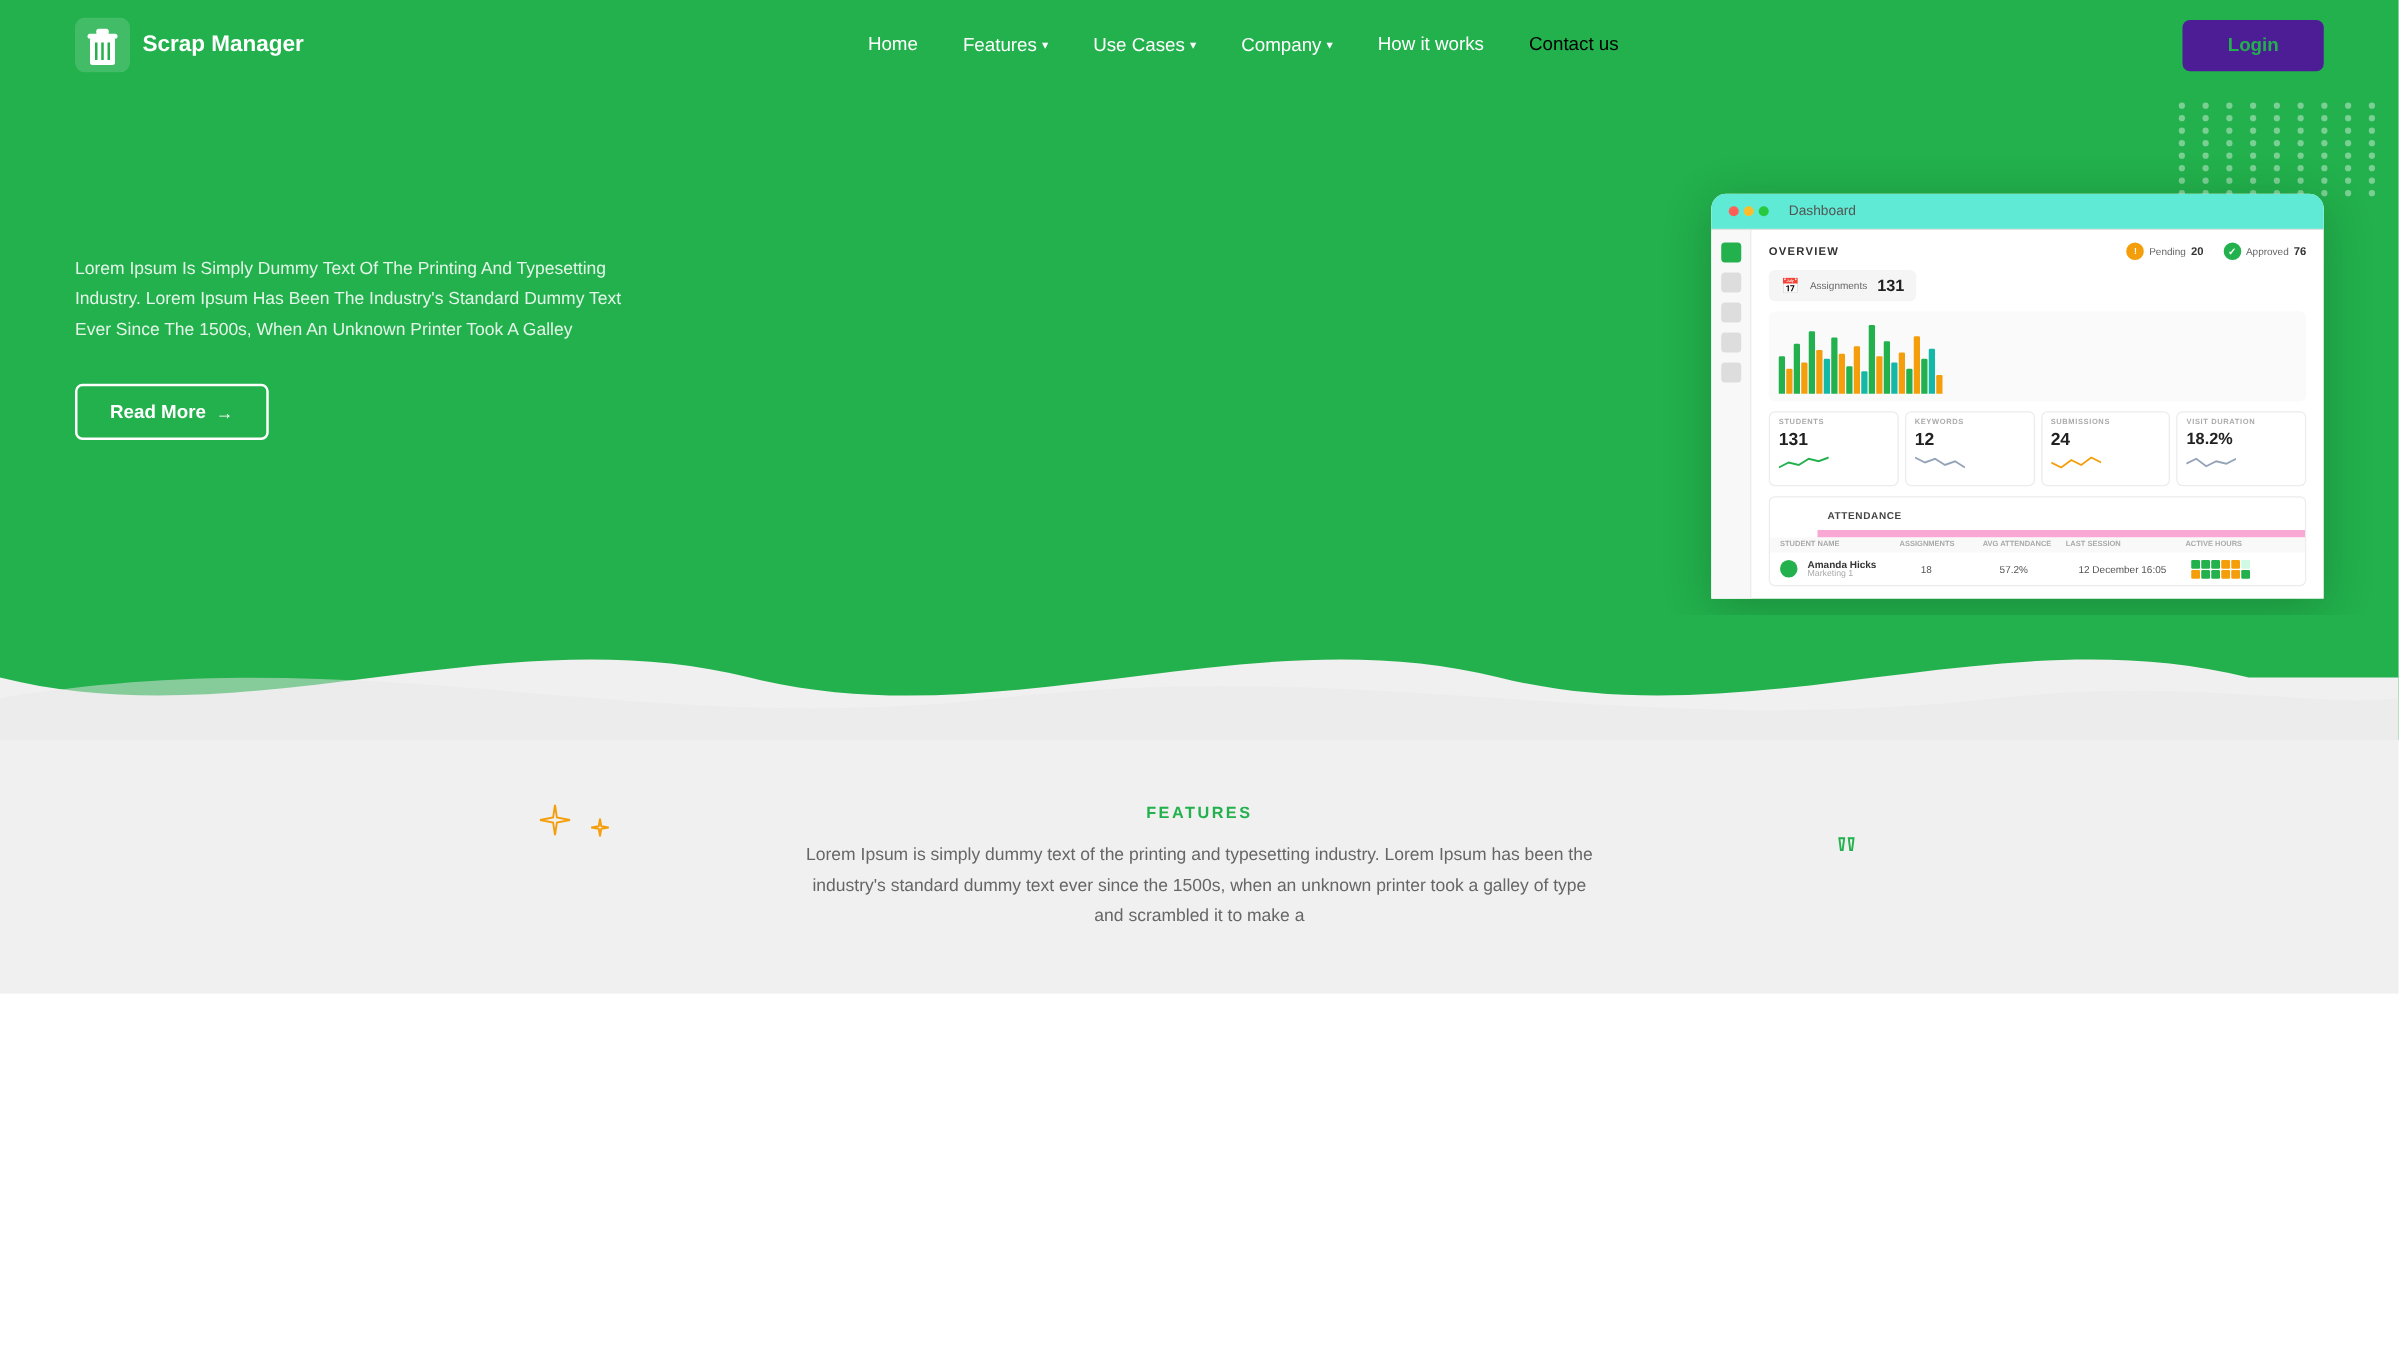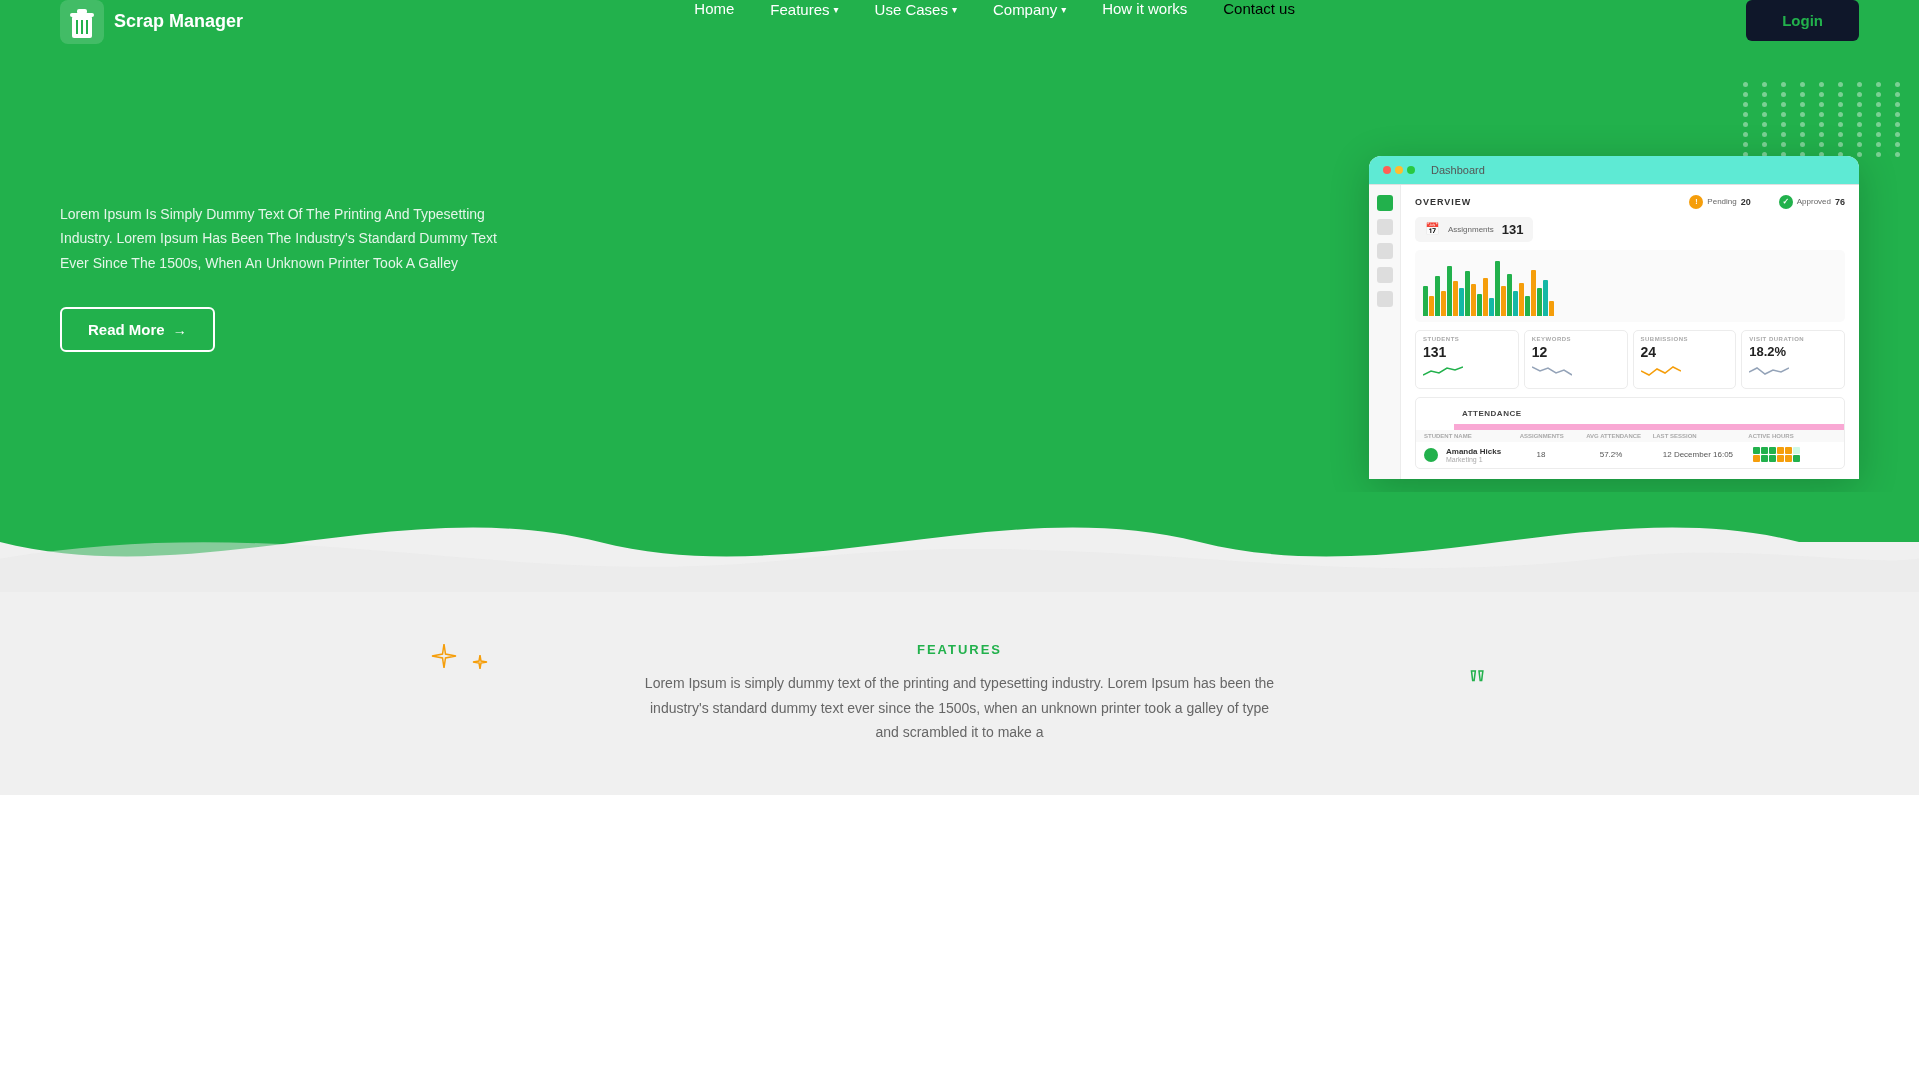--- a/index.html
+++ b/index.html
@@ -5,21 +5,21 @@
     * { margin: 0; padding: 0; box-sizing: border-box; }
     body { font-family: 'Segoe UI', Arial, sans-serif; overflow-x: hidden; }
     .logo-icon {
       width: 44px;
       height: 44px;
     }
   </style>
 </head>
 <body>
 
-<nav style="display:flex;align-items:flex-start;justify-content:space-between;padding:0 60px;height:72px;background:#22b14c;gap:24px;">
+<nav style="display:flex;align-items:center;justify-content:space-between;padding:0 60px;height:72px;background:#22b14c;gap:24px;">
   <div style="display:flex;align-items:center;gap:10px;cursor:pointer;">
     <svg class="logo-icon" width="44" height="44" viewBox="0 0 44 44">
       <rect width="44" height="44" rx="8" fill="rgba(255,255,255,0.15)"></rect>
 
       <rect x="12" y="16" width="20" height="22" rx="2" fill="white"></rect>
       <rect x="10" y="13" width="24" height="4" rx="2" fill="white"></rect>
       <rect x="17" y="9" width="10" height="5" rx="2" fill="white"></rect>
       <line x1="17" y1="20" x2="17" y2="34" stroke="#22b14c" stroke-width="2"></line>
       <line x1="22" y1="20" x2="22" y2="34" stroke="#22b14c" stroke-width="2"></line>
       <line x1="27" y1="20" x2="27" y2="34" stroke="#22b14c" stroke-width="2"></line>
@@ -46,21 +46,21 @@
     <li>
         <a href="#" style="color:#fff;text-decoration:none;font-size:15px;font-weight:500;display:flex;align-items:center;gap:4px;">
       <span>Company</span>
           <span style="font-size:10px;">▾</span>
     </a>
       </li>
     <li><a href="#" style="color:#fff;text-decoration:none;font-size:15px;font-weight:500;">How it works</a></li>
     <li><a href="#" style="color:#000000;text-decoration:none;font-size:15px;font-weight:500;">Contact us</a></li>
   </ul>
 
-  <button style="background:#0f172a;color:#22b14c;border:none;padding:12px 36px;font-size:15px;font-weight:700;border-radius:6px;cursor:pointer;">Login</button>
+  <button style="background:#4c1d95;color:#22b14c;border:none;padding:12px 36px;font-size:15px;font-weight:700;border-radius:6px;cursor:pointer;">Login</button>
 </nav>
 
 <section style="background:#22b14c;min-height:420px;display:flex;align-items:center;padding:50px 60px 0 60px;position:relative;overflow:hidden;">
 
   <div style="position:absolute;top:10px;right:10px;display:grid;grid-template-columns:repeat(9,14px);gap:5px;">
     <div style="width:5px;height:5px;background:rgba(255,255,255,0.4);border-radius:50%;"></div>
       <div style="width:5px;height:5px;background:rgba(255,255,255,0.4);border-radius:50%;"></div>
       <div style="width:5px;height:5px;background:rgba(255,255,255,0.4);border-radius:50%;"></div>
       <div style="width:5px;height:5px;background:rgba(255,255,255,0.4);border-radius:50%;"></div>
       <div style="width:5px;height:5px;background:rgba(255,255,255,0.4);border-radius:50%;"></div>
@@ -160,21 +160,21 @@
           <div style="width:16px;height:16px;background:#ddd;border-radius:3px;"></div>
           <div style="width:16px;height:16px;background:#ddd;border-radius:3px;"></div>
           <div style="width:16px;height:16px;background:#ddd;border-radius:3px;"></div>
           <div style="width:16px;height:16px;background:#ddd;border-radius:3px;"></div>
         </div>
 
         <div style="flex:1;padding:10px 14px;">
 
           <div style="display:flex;align-items:center;justify-content:space-between;margin-bottom:8px;">
             <span style="font-size:9px;font-weight:700;color:#333;letter-spacing:1px;">OVERVIEW</span>
-            <div style="display:flex;gap:28px;align-items:center;justify-content:flex-end;">
+            <div style="display:flex;gap:16px;align-items:center;justify-content:flex-end;">
               <div style="display:flex;align-items:center;gap:4px;">
                 <span style="width:14px;height:14px;border-radius:50%;background:#f59e0b;display:flex;align-items:center;justify-content:center;font-size:7px;color:#fff;font-weight:700;">!</span>
                 <span style="font-size:8px;color:#666;">Pending</span>
                 <span style="font-size:9px;font-weight:700;color:#333;">20</span>
               </div>
               <div style="display:flex;align-items:center;gap:4px;">
                 <span style="width:14px;height:14px;border-radius:50%;background:#22b14c;display:flex;align-items:center;justify-content:center;font-size:8px;color:#fff;font-weight:700;">✓</span>
                 <span style="font-size:8px;color:#666;">Approved</span>
                 <span style="font-size:9px;font-weight:700;color:#333;">76</span>
               </div>

